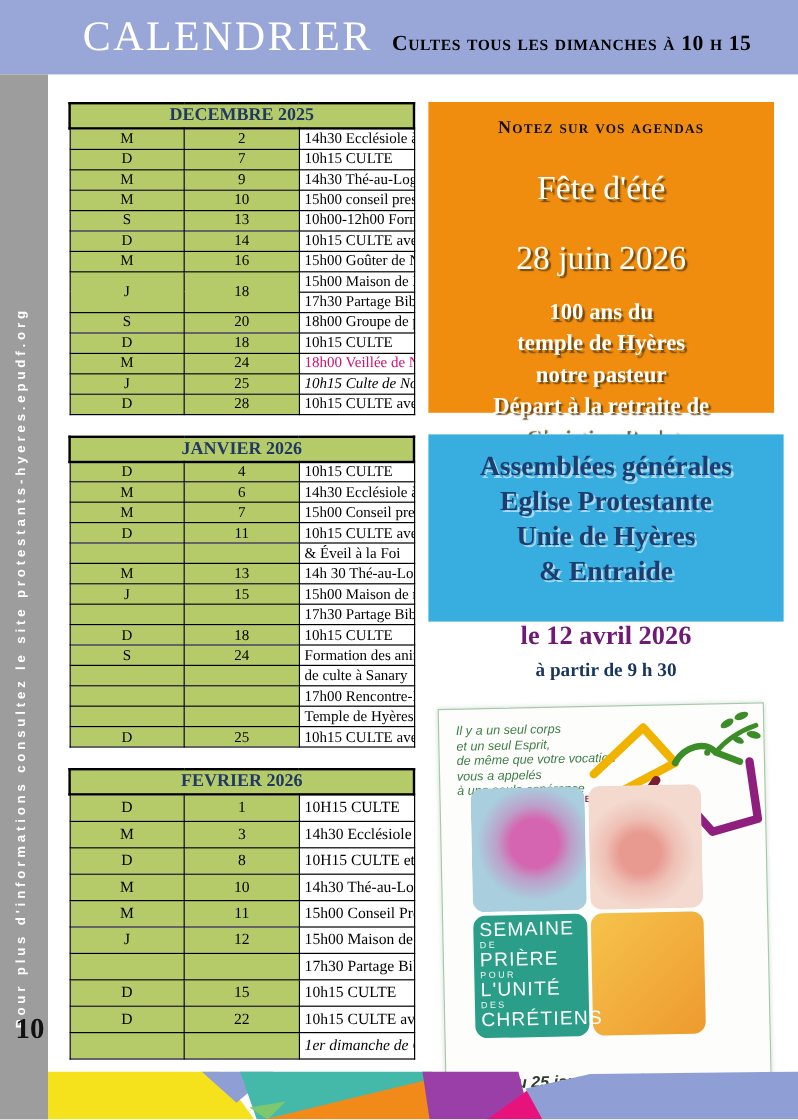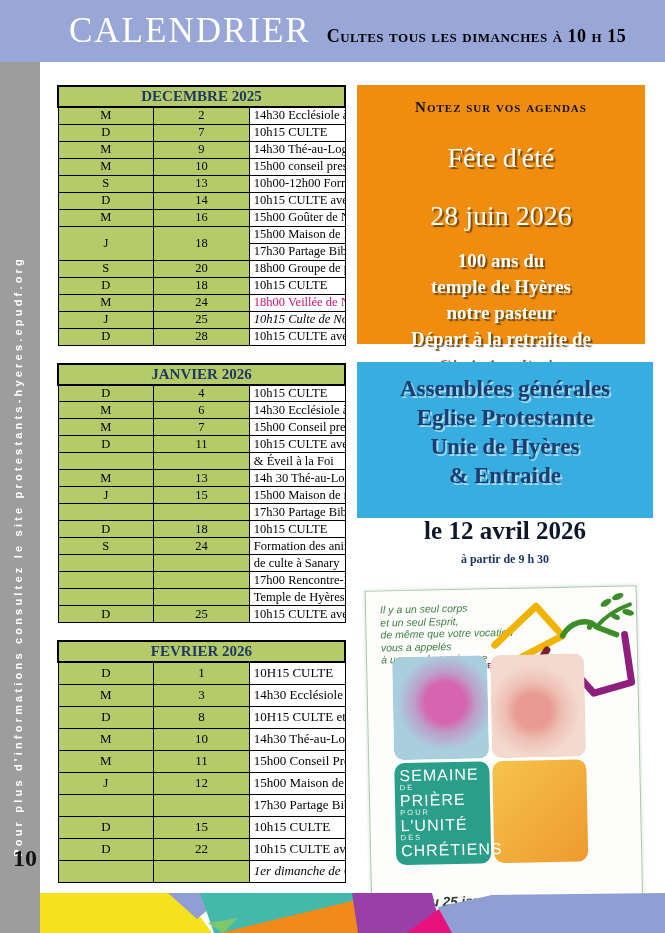--- a/index.html
+++ b/index.html
@@ -61,24 +61,24 @@
   .agenda-line-md { color:#fff; font-weight:bold; font-size:19px;
                     line-height:26px;
                     text-shadow:2px 2px 1px rgba(90,60,10,.85); }
 
   #assembly-box { position:absolute; left:357px; top:362px; width:296px;
                   height:156px; background:#38ade0; text-align:center;
                   padding-top:12px; }
   .assembly-line { color:#1d3d6f; font-weight:bold; font-size:23px;
                    line-height:29px;
                    text-shadow:2px 2px 0 rgba(255,255,255,.55); }
-  #assembly-date { color:#0f172a; font-weight:bold; font-size:25px;
+  #assembly-date { color:#701a75; font-weight:bold; font-size:22px;
                    margin-top:27px;
                    text-shadow:2px 2px 0 rgba(255,255,255,.55); }
-  #assembly-time { color:#17355f; font-weight:bold; font-size:12px;
+  #assembly-time { color:#17355f; font-weight:bold; font-size:16px;
                    margin-top:7px; }
 
   
   #poster { position:absolute; left:368px; top:588px; width:272px;
             height:327px; background:#fdfefc;
             border:1px solid #a8c9ab; transform:rotate(-1.2deg);
             box-shadow:0 0 4px rgba(120,160,130,.35); }
   #poster-quote { position:absolute; left:14px; top:12px;
                   font-family:"Liberation Sans", sans-serif;
                   font-style:italic; font-size:10.5px; line-height:12.5px;

